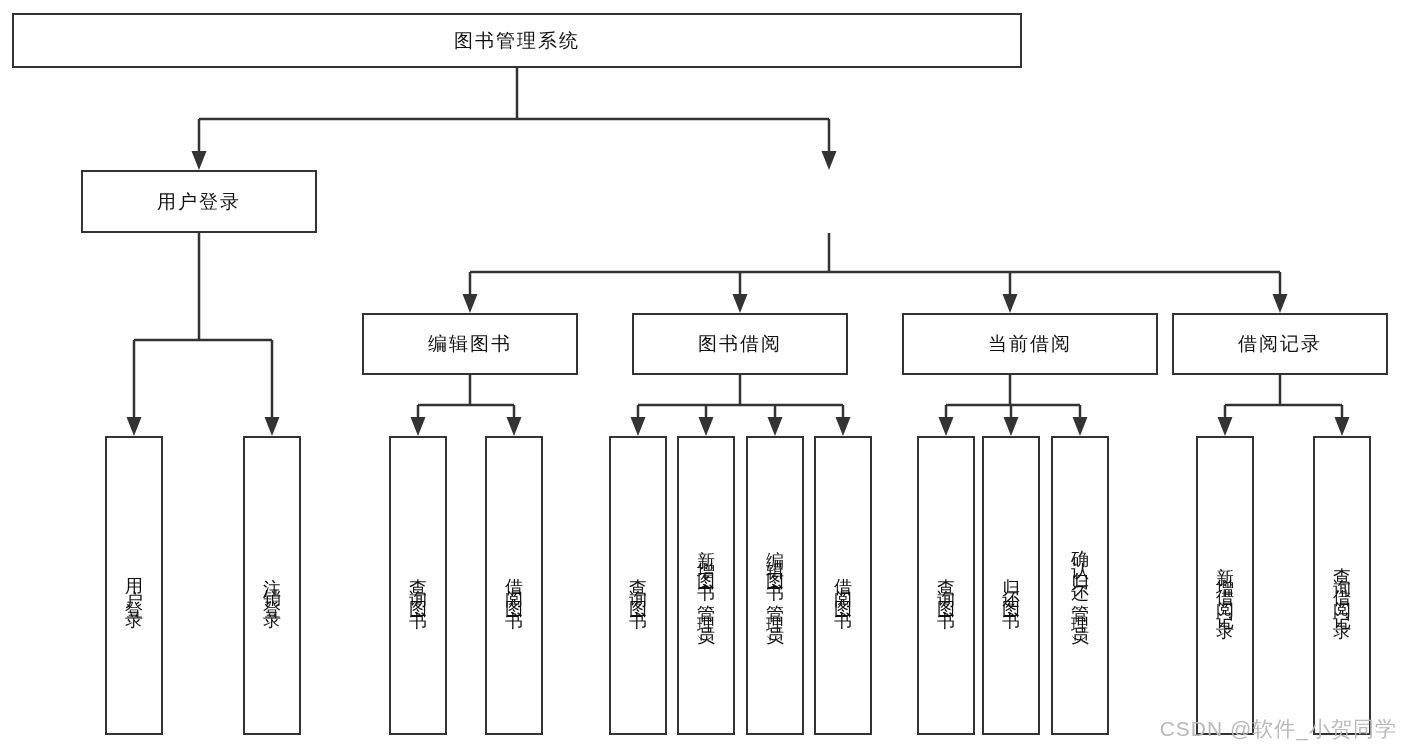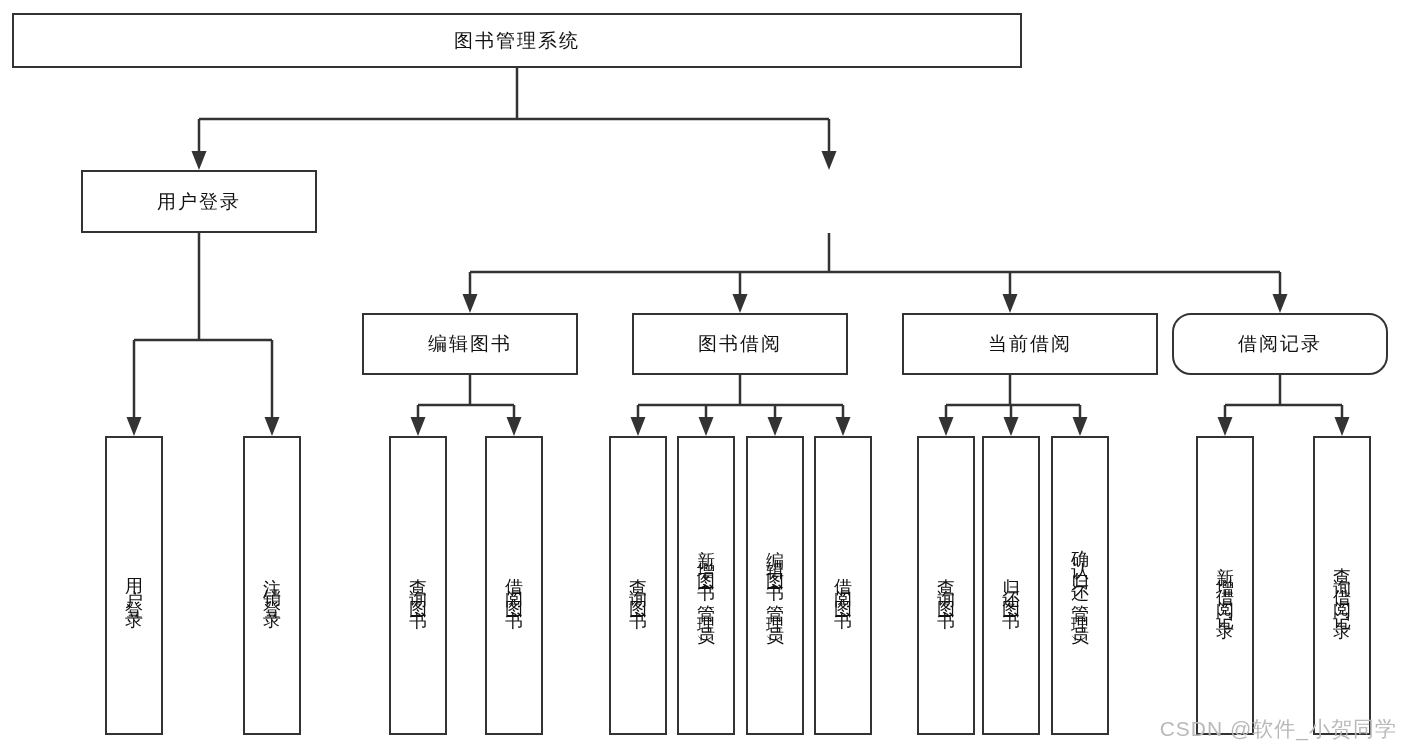--- a/index.html
+++ b/index.html
@@ -83,21 +83,21 @@
       M1334.5,417 L1349.5,417 L1342,436 Z"></path>
   </svg>
 
   <div class="box h" style="left:12px;top:13px;width:1010px;height:55px;">图书管理系统</div>
 
   <div class="box h" style="left:81px;top:170px;width:236px;height:63px;">用户登录</div>
 
   <div class="box h" style="left:362px;top:313px;width:216px;height:62px;">编辑图书</div>
   <div class="box h" style="left:632px;top:313px;width:216px;height:62px;">图书借阅</div>
   <div class="box h" style="left:902px;top:313px;width:256px;height:62px;">当前借阅</div>
-  <div class="box h" style="left:1172px;top:313px;width:216px;height:62px;border-radius:19px;">借阅记录</div>
+  <div class="box h" style="left:1172px;top:313px;width:216px;height:62px;">借阅记录</div>
 
   <div class="box v" style="left:105px;top:436px;width:58px;height:299px;">用户登录</div>
   <div class="box v" style="left:243px;top:436px;width:58px;height:299px;">注销登录</div>
 
   <div class="box v" style="left:389px;top:436px;width:58px;height:299px;">查询图书</div>
   <div class="box v" style="left:485px;top:436px;width:58px;height:299px;">借阅图书</div>
 
   <div class="box v" style="left:609px;top:436px;width:58px;height:299px;">查询图书</div>
   <div class="box v" style="left:677px;top:436px;width:58px;height:299px;">新增图书（管理员）</div>
   <div class="box v" style="left:746px;top:436px;width:58px;height:299px;">编辑图书（管理员）</div>

